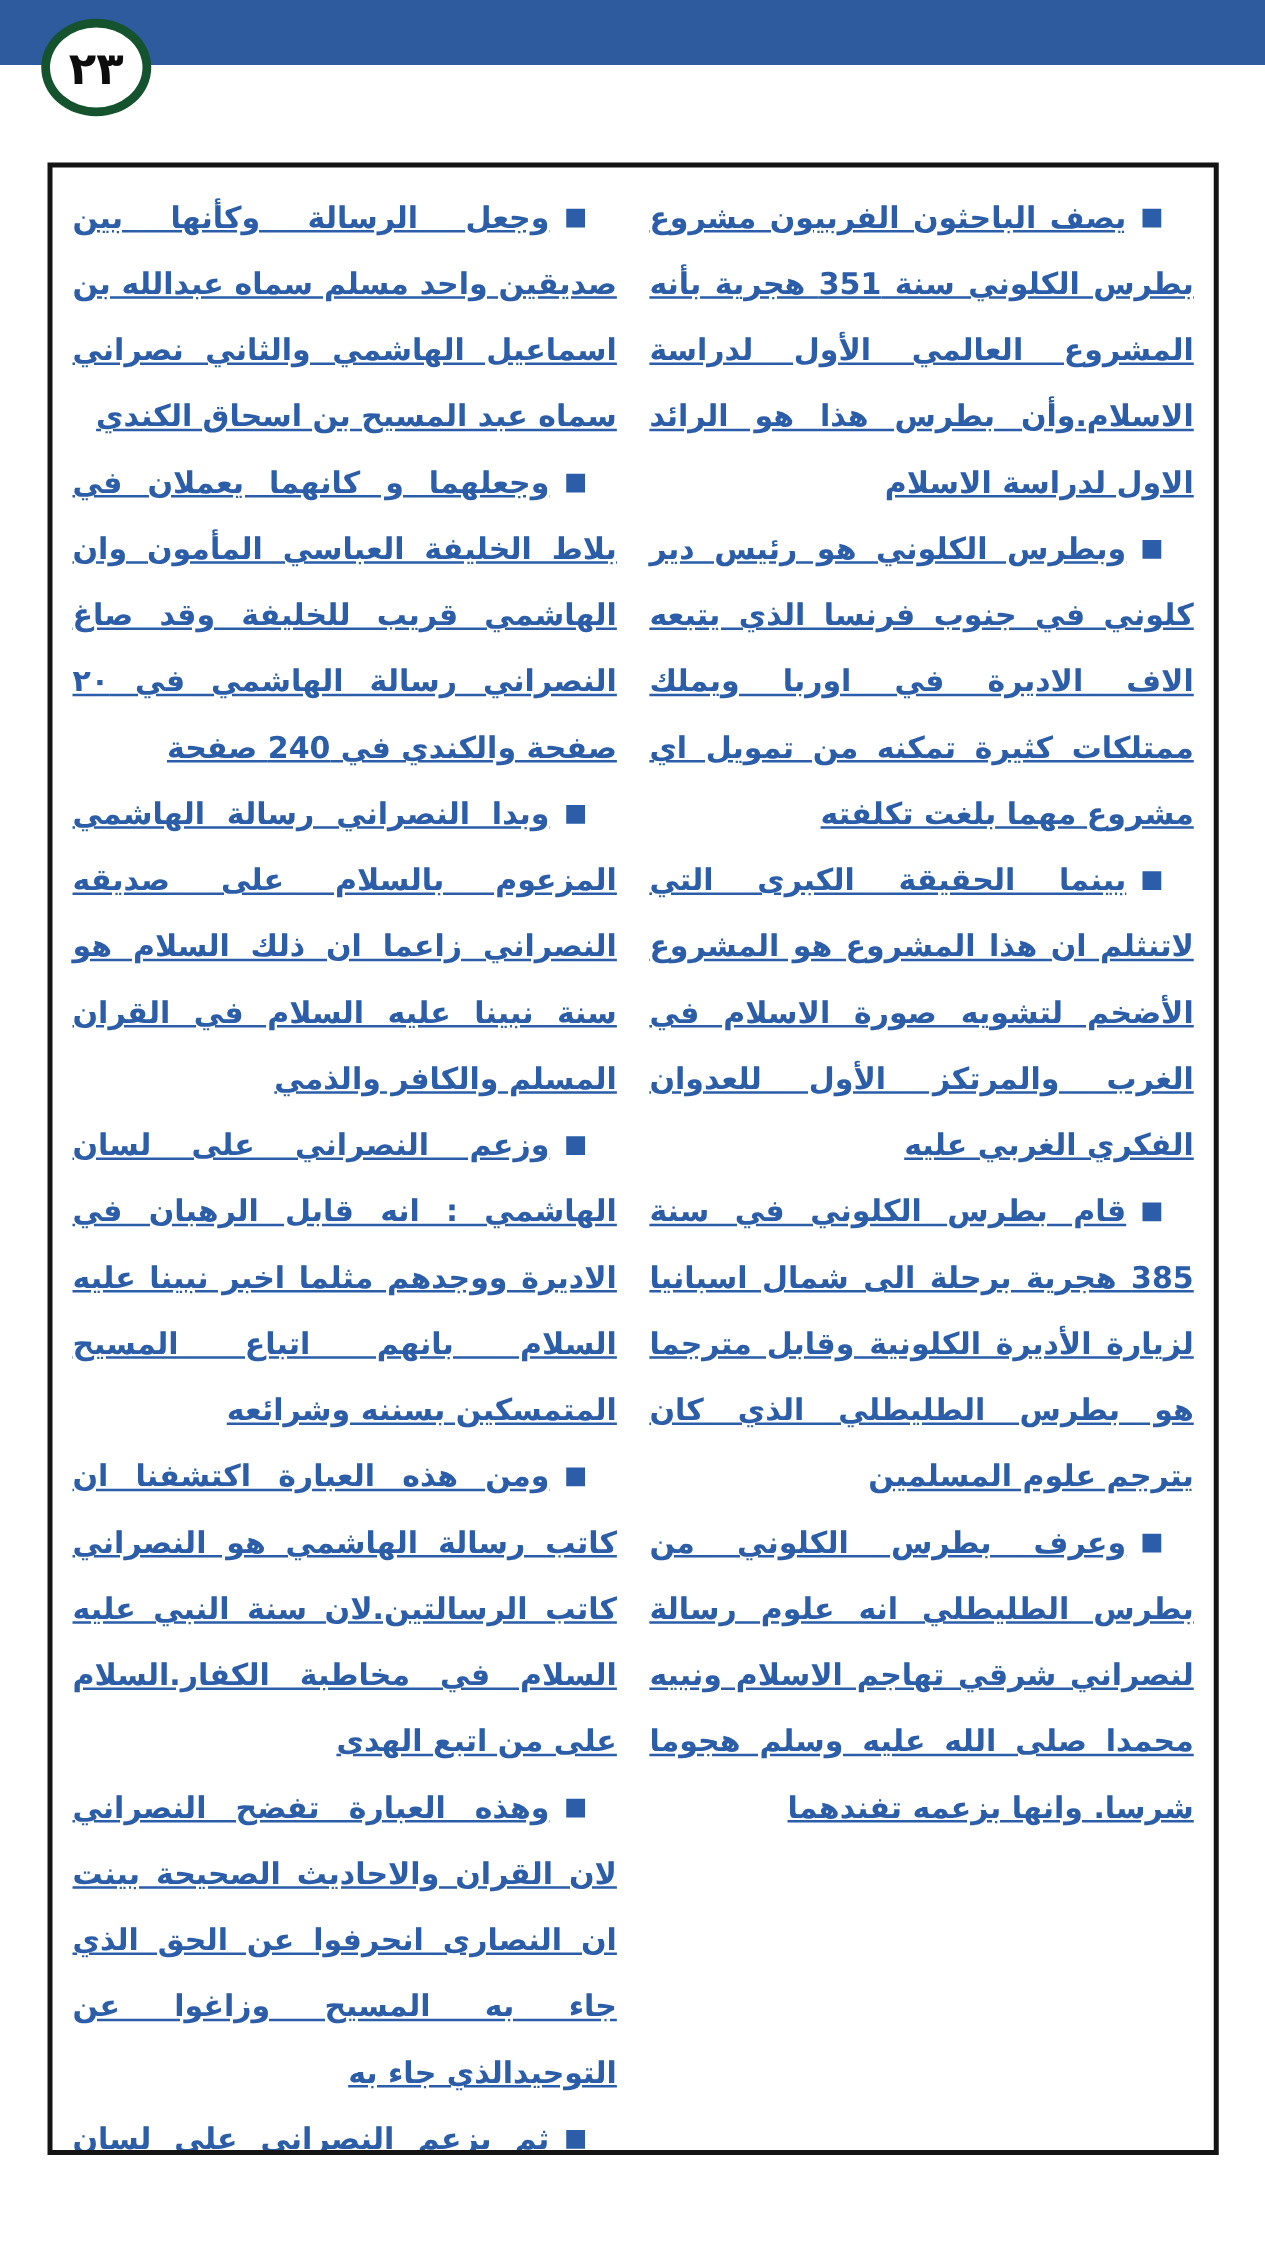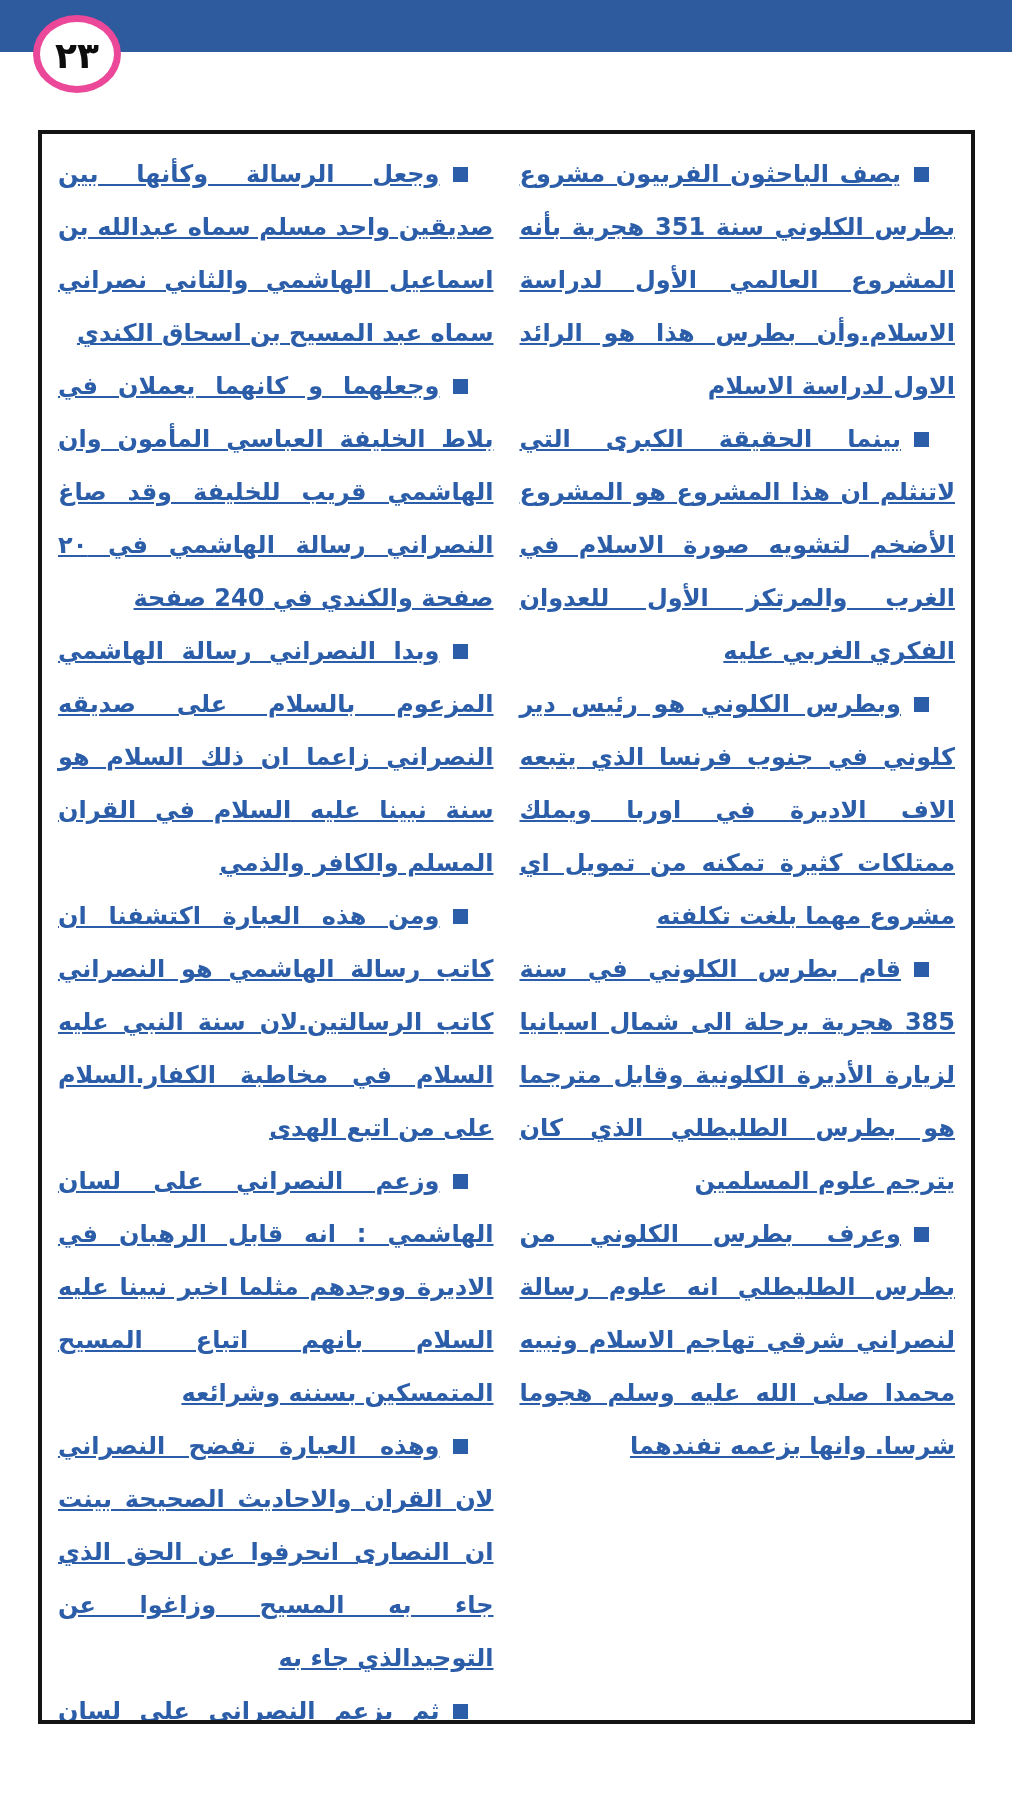--- a/index.html
+++ b/index.html
@@ -12,21 +12,21 @@
   }
   .header-bar {
     position:absolute; top:0; left:0;
     width:1012px; height:52px;
     background:#2e5a9e;
   }
   .page-number-badge {
     position:absolute; top:15px; left:33px;
     width:88px; height:78px;
     background:#ffffff;
-    border:7px solid #ec4899;
+    border:7px solid #14532d;
     border-radius:50%;
     box-sizing:border-box;
     display:flex; align-items:center; justify-content:center;
     z-index:2;
   }
   .page-number-badge .num {
     color:#0d0d0d;
     font-size:36px;
     font-weight:bold;
     line-height:1;
@@ -71,27 +71,27 @@
 
 <div class="header-bar"></div>
 
 <div class="page-number-badge">
   <span class="num">٢٣</span>
 </div>
 
 <div class="content-box">
   <div class="col">
       <p class="para"><span class="bullet"></span><span>يصف الباحثون الفربيون مشروع بطرس الكلوني سنة 351 هجرية بأنه المشروع العالمي الأول لدراسة الاسلام.وأن بطرس هذا هو الرائد الاول لدراسة الاسلام</span></p>
+      <p class="para"><span class="bullet"></span><span>وبطرس الكلوني هو رئيس دير كلوني في جنوب فرنسا الذي يتبعه الاف الاديرة في اوربا ويملك ممتلكات كثيرة تمكنه من تمويل اي مشروع مهما بلغت تكلفته</span></p>
       <p class="para"><span class="bullet"></span><span>بينما الحقيقة الكبرى التي لاتنثلم ان هذا المشروع هو المشروع الأضخم لتشويه صورة الاسلام في الغرب والمرتكز الأول للعدوان الفكري الغربي عليه</span></p>
-      <p class="para"><span class="bullet"></span><span>وبطرس الكلوني هو رئيس دير كلوني في جنوب فرنسا الذي يتبعه الاف الاديرة في اوربا ويملك ممتلكات كثيرة تمكنه من تمويل اي مشروع مهما بلغت تكلفته</span></p>
       <p class="para"><span class="bullet"></span><span>قام بطرس الكلوني في سنة 385 هجرية برحلة الى شمال اسبانيا لزيارة الأديرة الكلونية وقابل مترجما هو بطرس الطليطلي الذي كان يترجم علوم المسلمين</span></p>
       <p class="para"><span class="bullet"></span><span>وعرف بطرس الكلوني من بطرس الطليطلي انه علوم رسالة لنصراني شرقي تهاجم الاسلام ونبيه محمدا صلى الله عليه وسلم هجوما شرسا. وانها بزعمه تفندهما</span></p>
     </div>
   <div class="col">
       <p class="para"><span class="bullet"></span><span>وجعل الرسالة وكأنها بين صديقين واحد مسلم سماه عبدالله بن اسماعيل الهاشمي والثاني نصراني سماه عبد المسيح بن اسحاق الكندي</span></p>
       <p class="para"><span class="bullet"></span><span>وجعلهما و كانهما يعملان في بلاط الخليفة العباسي المأمون وان الهاشمي قريب للخليفة وقد صاغ النصراني رسالة الهاشمي في ٢٠ صفحة والكندي في 240 صفحة</span></p>
       <p class="para"><span class="bullet"></span><span>وبدا النصراني رسالة الهاشمي المزعوم بالسلام على صديقه النصراني زاعما ان ذلك السلام هو سنة نبينا عليه السلام في القران المسلم والكافر والذمي</span></p>
+      <p class="para"><span class="bullet"></span><span>وزعم النصراني على لسان الهاشمي : انه قابل الرهبان في الاديرة ووجدهم مثلما اخبر نبينا عليه السلام بانهم اتباع المسيح المتمسكين بسننه وشرائعه</span></p>
       <p class="para"><span class="bullet"></span><span>ومن هذه العبارة اكتشفنا ان كاتب رسالة الهاشمي هو النصراني كاتب الرسالتين.لان سنة النبي عليه السلام في مخاطبة الكفار.السلام على من اتبع الهدى</span></p>
-      <p class="para"><span class="bullet"></span><span>وزعم النصراني على لسان الهاشمي : انه قابل الرهبان في الاديرة ووجدهم مثلما اخبر نبينا عليه السلام بانهم اتباع المسيح المتمسكين بسننه وشرائعه</span></p>
       <p class="para"><span class="bullet"></span><span>وهذه العبارة تفضح النصراني لان القران والاحاديث الصحيحة بينت ان النصارى انحرفوا عن الحق الذي جاء به المسيح وزاغوا عن التوحيدالذي جاء به</span></p>
       <p class="para"><span class="bullet"></span><span>ثم يزعم النصراني على لسان الهاشمي ان النبي عليه السلام قبل بعثته كان يقابل النصارى. وكانوا يبشرونه بما سيؤول اليه امره في قابل الايام</span></p>
     </div>
 </div>
 
 </body></html>

